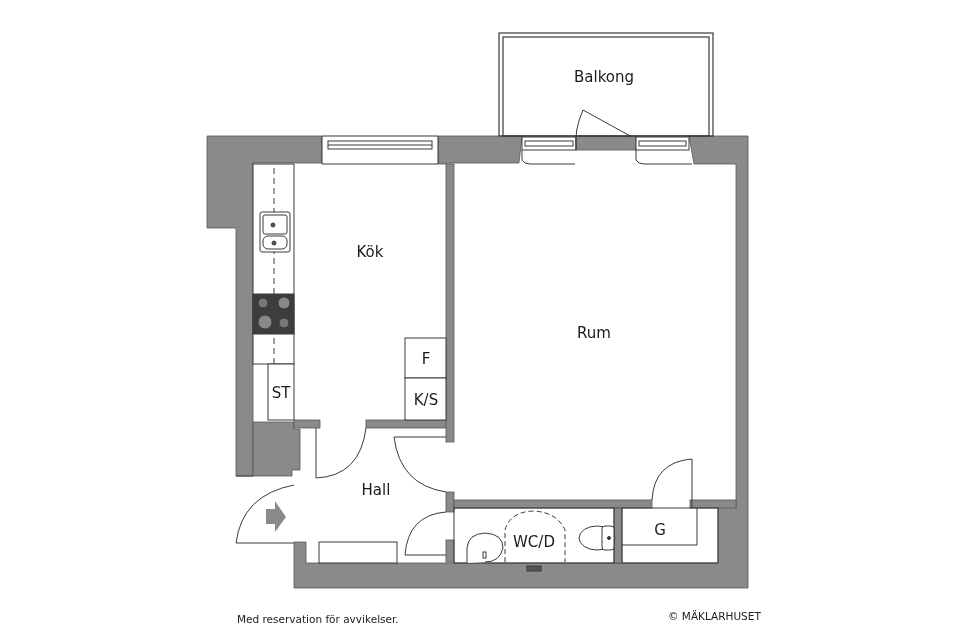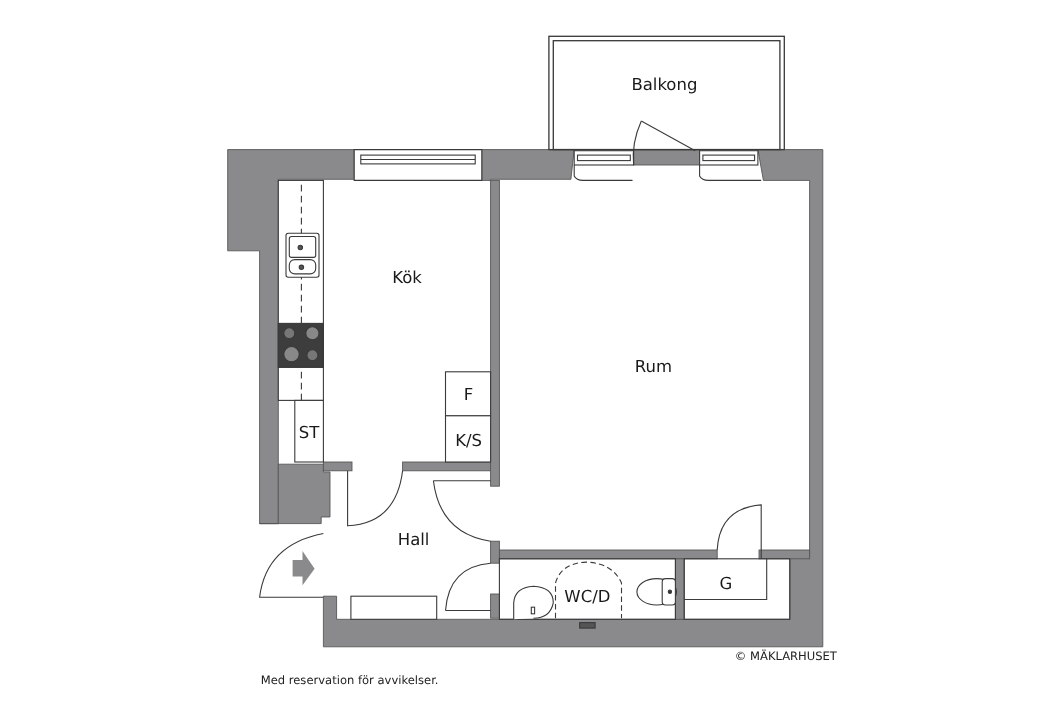--- a/index.html
+++ b/index.html
@@ -134,13 +134,13 @@
   <text class="lbl room" x="594" y="338" text-anchor="middle">Rum</text>
   <text class="lbl room" x="376" y="495" text-anchor="middle">Hall</text>
   <text class="lbl room" x="534" y="547" text-anchor="middle">WC/D</text>
   <text class="lbl room" x="660" y="535" text-anchor="middle">G</text>
   <text class="lbl small" x="281" y="398" text-anchor="middle">ST</text>
   <text class="lbl small" x="426" y="364" text-anchor="middle">F</text>
   <text class="lbl small" x="426" y="405" text-anchor="middle">K/S</text>
 </svg>
 
 <div class="foot" style="left:237px;top:597px;">Med reservation för avvikelser.</div>
-<div class="foot" style="left:668px;top:575px;">© MÄKLARHUSET</div>
+<div class="foot" style="left:668px;top:594px;">© MÄKLARHUSET</div>
 
 </body></html>

